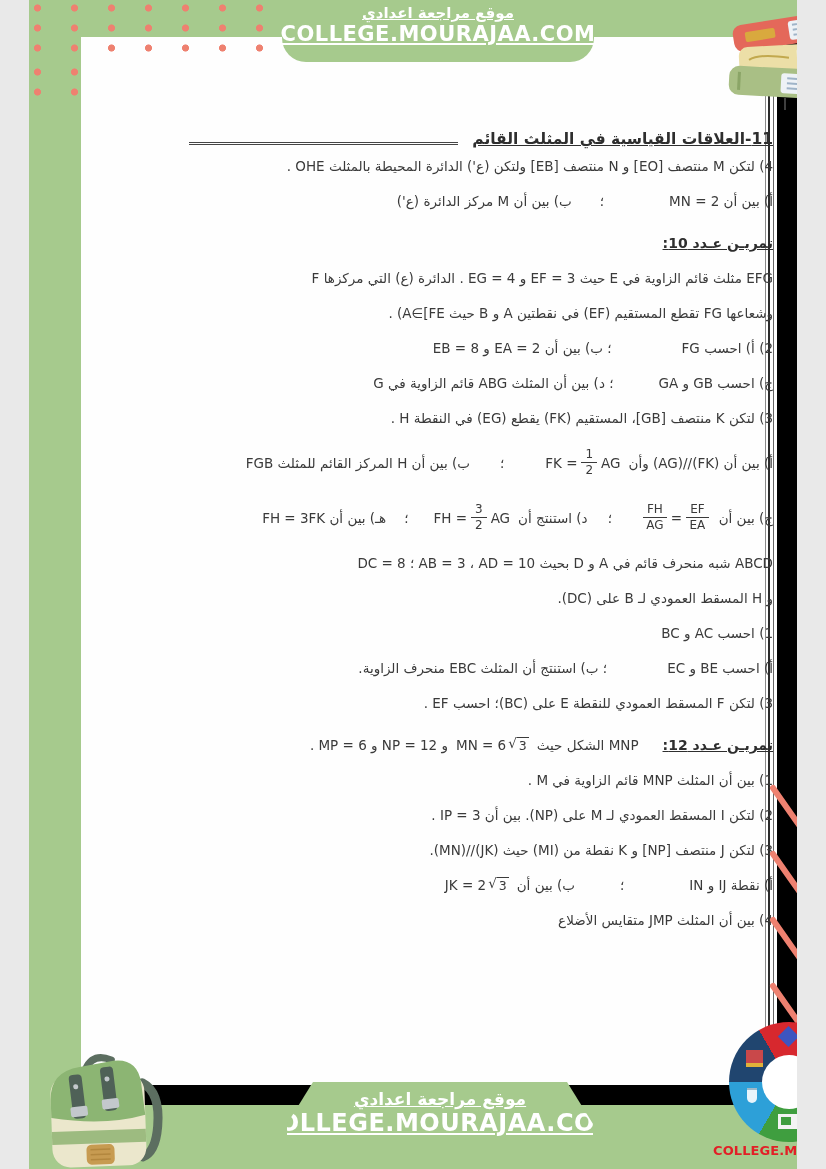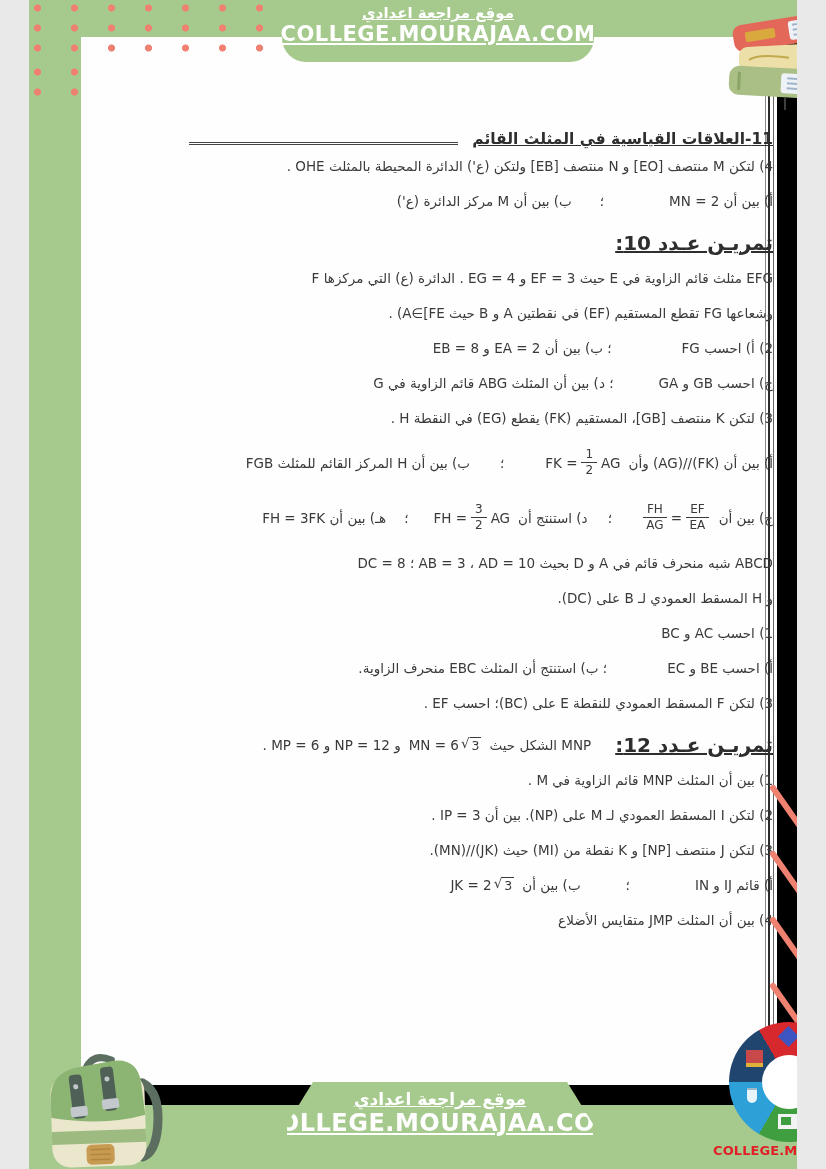--- a/index.html
+++ b/index.html
@@ -74,21 +74,21 @@
     color:var(--logo-caption-red);font-weight:700;font-size:13px;letter-spacing:.1px;white-space:nowrap;}
 
   
   .doc{position:absolute;left:160px;top:106px;width:584px;color:var(--text-ink);font-size:13.5px;z-index:3;}
   .title-line{display:flex;direction:rtl;align-items:flex-end;min-height:42px;justify-content:center;}
   .doc-title{font-weight:700;font-size:15.5px;text-decoration:underline;white-space:nowrap;color:#2e2e2e;}
   .title-rule{flex:1;border-bottom:3px double #454545;margin:0 14px 3px 0;}
   .doc-line{direction:rtl;display:flex;align-items:center;min-height:35px;column-gap:5px;white-space:nowrap;}
   .doc-line.heading,.doc-line.heading-inline{min-height:42px;padding-top:7px;}
   .doc-line.frac-line{min-height:55px;}
-  .b-ul{font-weight:700;font-size:20px;text-decoration:underline;color:#2e2e2e;}
+  .b-ul{font-weight:700;font-size:14px;text-decoration:underline;color:#2e2e2e;}
   .gap{display:inline-block;height:1px;flex:0 0 auto;}
   .math{direction:ltr;display:inline-flex;align-items:center;gap:2px;margin:0 3px;}
   .frac{display:inline-flex;flex-direction:column;align-items:center;line-height:1.05;font-size:12px;margin:0 2px;vertical-align:middle;}
   .frac .num{border-bottom:1px solid currentColor;padding:0 4px 1px;}
   .frac .den{padding-top:1px;}
   .sqrt{display:inline-flex;align-items:flex-start;}
   .sqrt .rad{line-height:1;}
   .sqrt .rv{border-top:1px solid currentColor;padding:0 2px;font-size:12.5px;line-height:1.2;}
 </style>
 </head>
@@ -254,21 +254,21 @@
         <div class="doc-line normal">
           <span>1) بين أن المثلث MNP قائم الزاوية في M .</span>
         </div>
         <div class="doc-line normal">
           <span>2) لتكن I المسقط العمودي لـ M على (NP). بين أن IP = 3 .</span>
         </div>
         <div class="doc-line normal">
           <span>3) لتكن J منتصف [NP] و K نقطة من (MI) حيث (JK)//(MN).</span>
         </div>
         <div class="doc-line normal">
-          <span>أ) قائم IJ و IN</span>
+          <span>أ) نقطة IJ و IN</span>
           <span class="gap" style="width: 55px;"></span>
           <span>؛</span>
           <span class="gap" style="width: 35px;"></span>
           <span>ب) بين أن</span>
           <span class="math" dir="ltr">
             <span>JK = 2</span>
             <span class="sqrt">
               <span class="rad">√</span>
               <span class="rv">3</span>
             </span>

